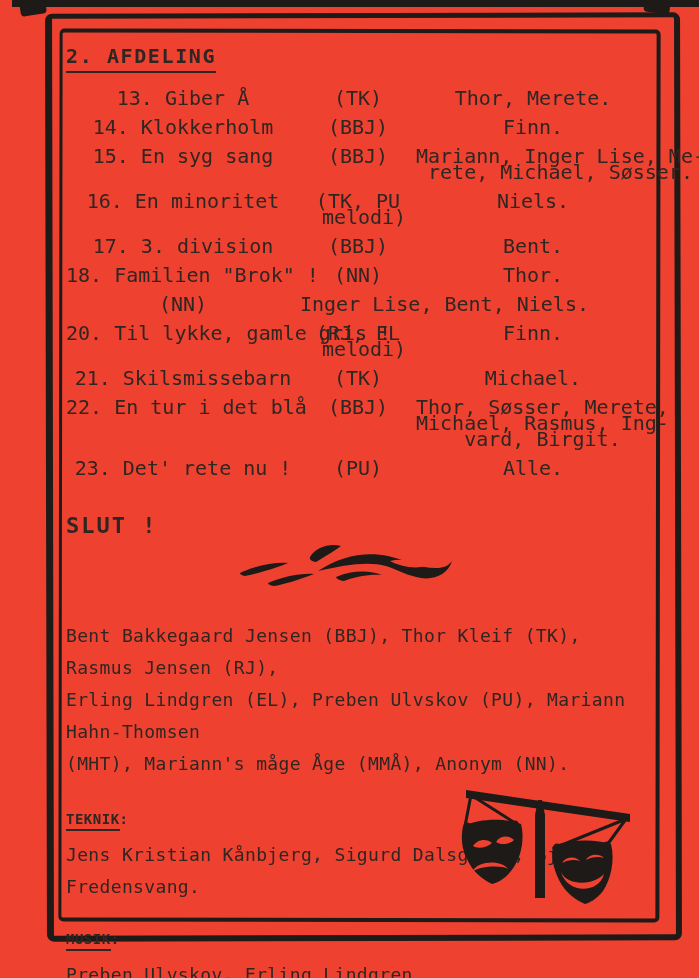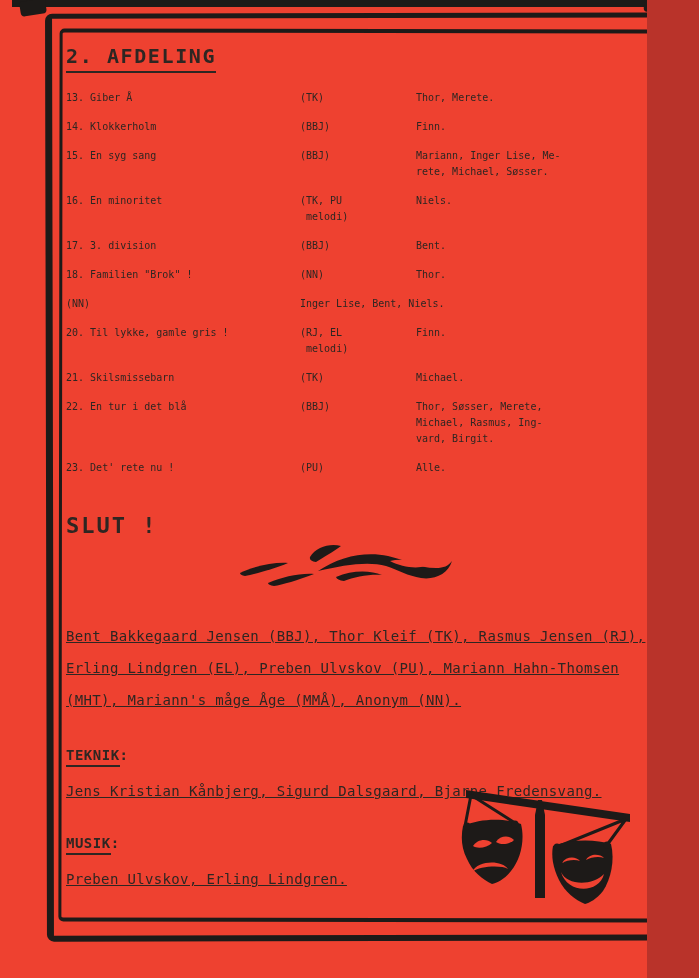--- a/index.html
+++ b/index.html
@@ -3,21 +3,21 @@
 <meta charset="utf-8">
 <style>
   :root{
     --bg:#ee4130;
     --ink:#1d1a18;
     --text:#2e2622;
   }
   html,body{margin:0;padding:0;background:#b9332a;}
   .page{
     position:relative;
-    width:647px;height:978px;
+    width:699px;height:978px;
     background:var(--bg);
     overflow:hidden;
     font-family:"DejaVu Sans Mono","Liberation Mono",monospace;
     color:var(--text);
   }
   
   .top-strip{position:absolute;left:12px;top:0;right:0;height:7px;background:var(--ink);}
   .nub{position:absolute;background:var(--ink);}
   .nub-left{left:20px;top:0;width:26px;height:15px;transform:rotate(-9deg);border-radius:0 0 4px 4px;}
   .nub-right{left:644px;top:0;width:26px;height:13px;transform:rotate(7deg);border-radius:0 0 4px 4px;}
@@ -33,36 +33,36 @@
     transform:rotate(0.08deg);
   }
   .content{position:absolute;left:66px;top:44px;width:584px;}
   .title{
     display:inline-block;
     font-size:20px;font-weight:bold;letter-spacing:1.6px;
     line-height:24px;padding-bottom:3px;margin-bottom:17px;
     border-bottom:2px solid var(--text);
     white-space:pre;
   }
-  .program{font-size:10px;line-height:16px;}
+  .program{font-size:20px;line-height:16px;text-align:center;}
   .entry{
     display:grid;grid-template-columns:234px 116px 1fr;
     margin-bottom:13px;
   }
   .entry .no-title{white-space:pre;}
   .entry .author{white-space:pre-wrap;}
   .entry .cast{white-space:pre;}
   .slut{font-size:22px;font-weight:bold;letter-spacing:2px;margin-top:37px;white-space:pre;}
   .flourish-wrap{margin:6px 0 0 172px;width:218px;height:50px;}
   .section{margin-top:26px;}
   .section.teknik{margin-top:30px;}
   .section.musik{margin-top:27px;}
   .sec-heading{font-size:14px;font-weight:bold;letter-spacing:0.5px;line-height:18px;}
   .sec-heading .u{border-bottom:2px solid var(--text);padding-bottom:2px;}
-  .sec-body{margin-top:11px;font-size:14px;letter-spacing:0.35px;line-height:32px;white-space:pre-line;text-decoration:underline;}
+  .sec-body{margin-top:11px;font-size:18px;letter-spacing:0.35px;line-height:32px;white-space:pre-line;}
   .masks-wrap{position:absolute;left:458px;top:784px;width:178px;height:122px;}
   svg .ink{fill:var(--ink);}
   svg .cut{fill:var(--bg);}
   svg .line{stroke:var(--ink);stroke-width:3;fill:none;}
 </style>
 </head>
 <body>
 
 <div class="page">
 

